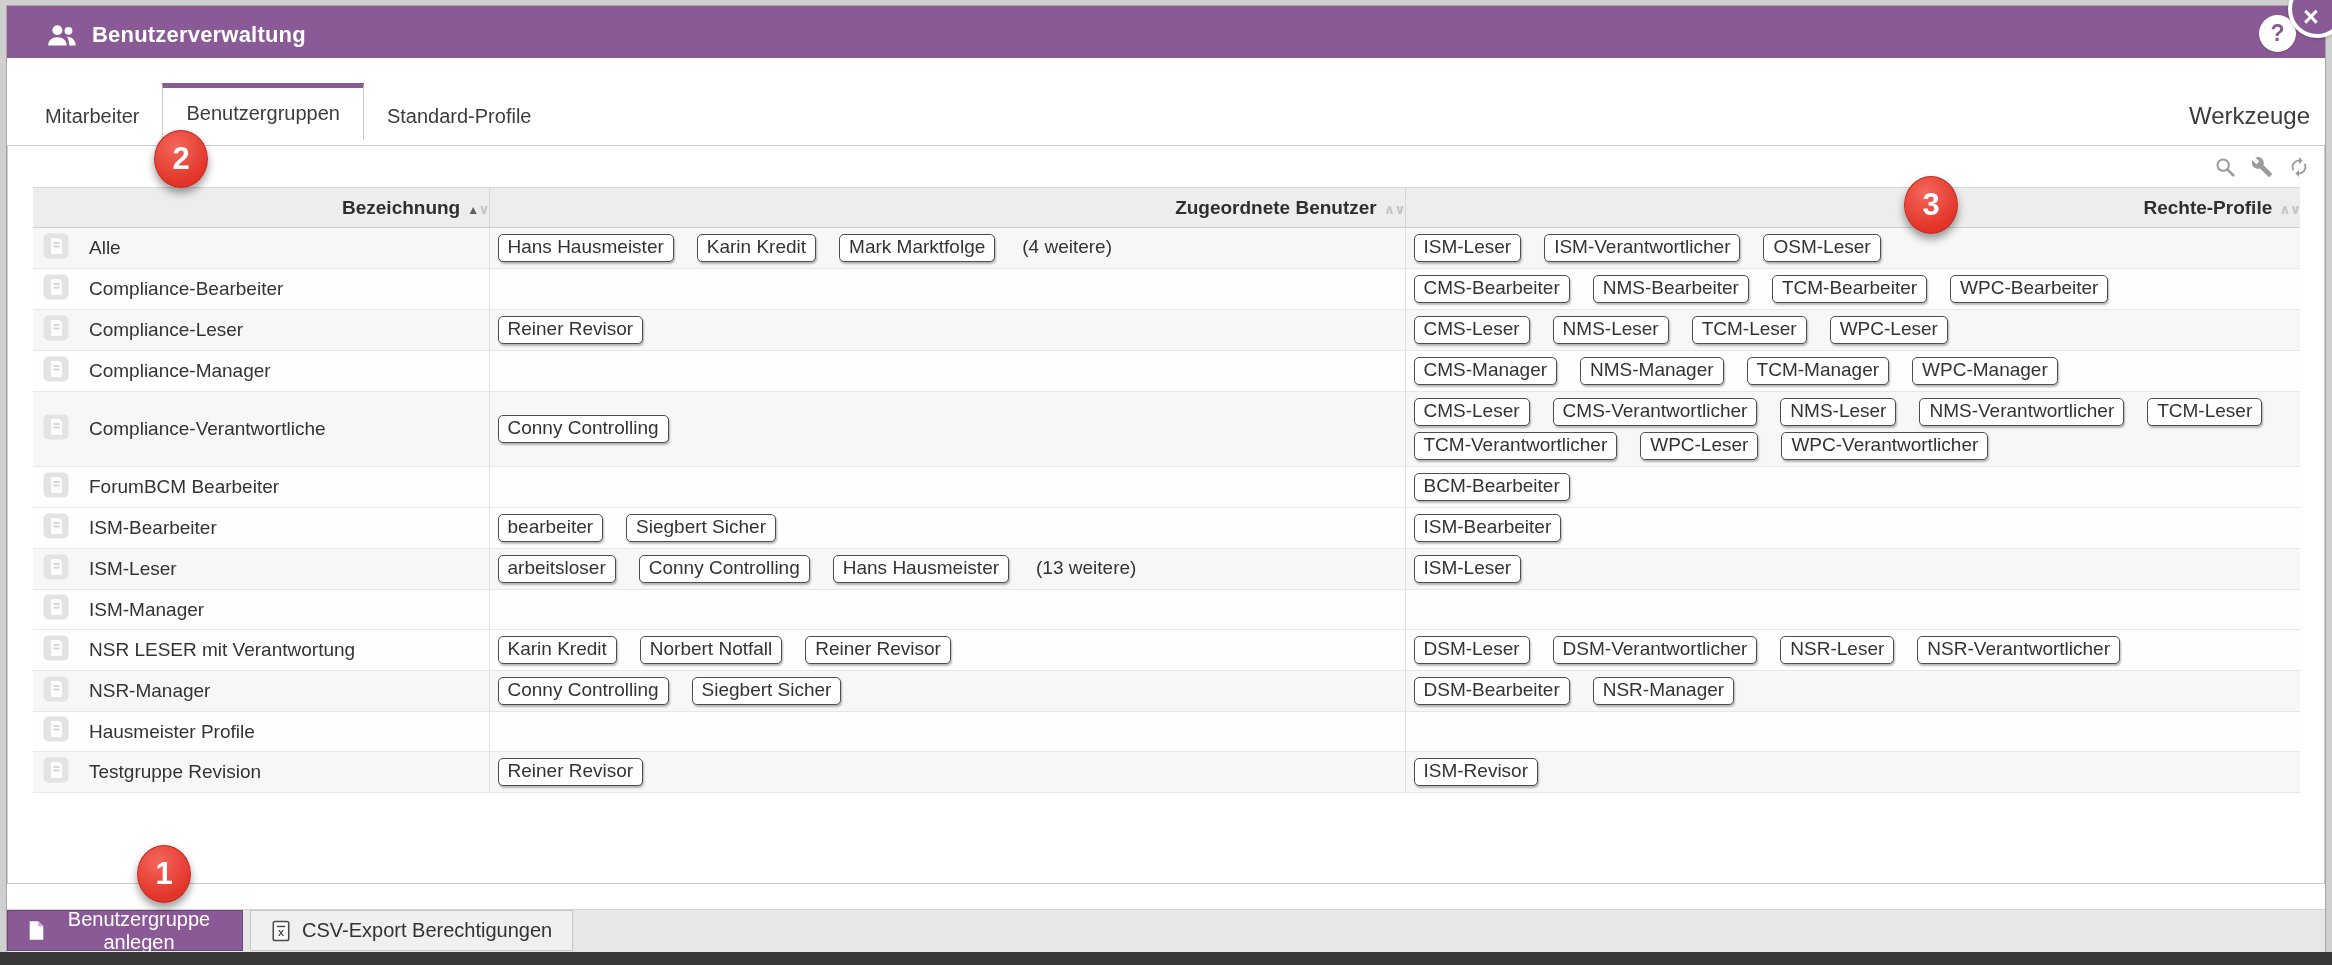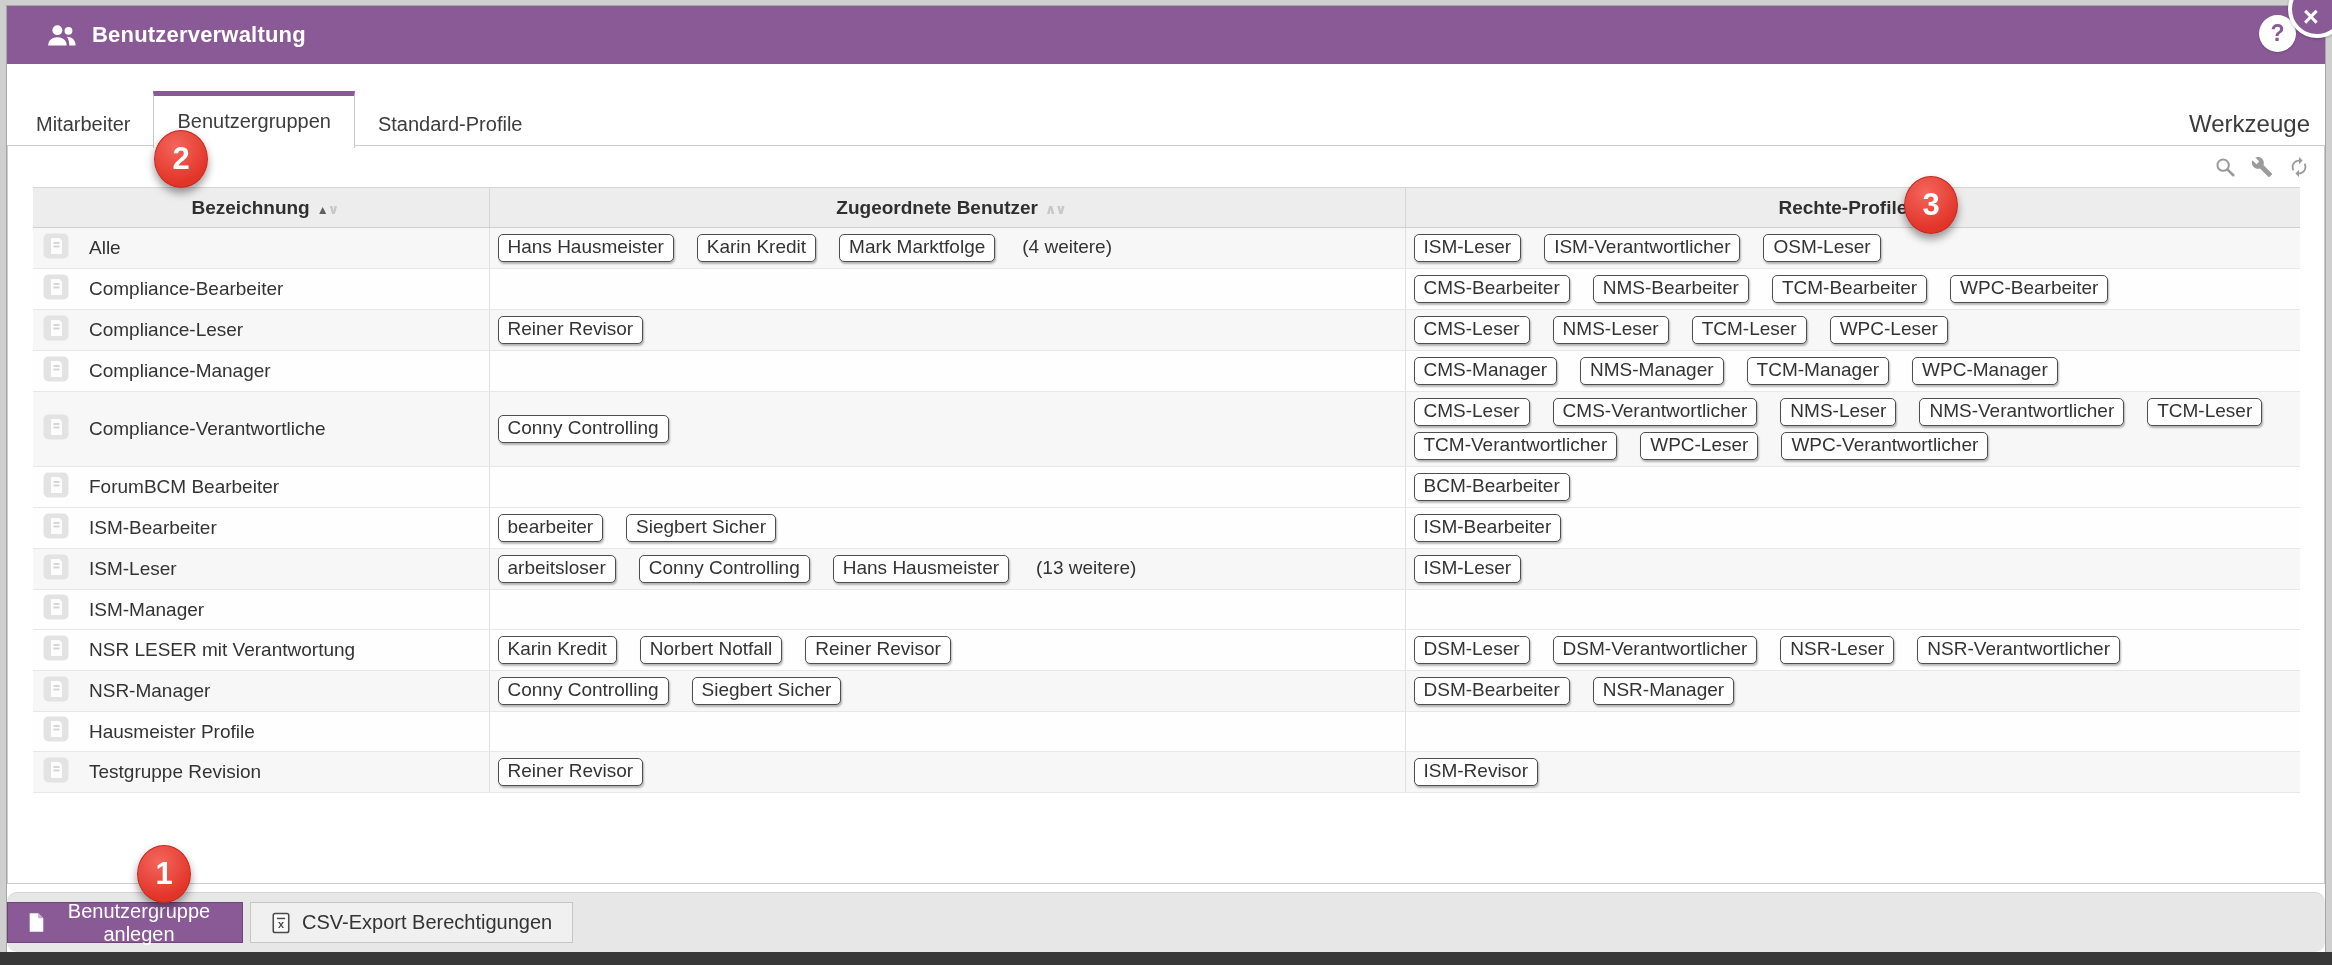--- a/index.html
+++ b/index.html
@@ -39,22 +39,22 @@
     position:absolute; right:-21px; top:-26px; width:58px; height:58px;
     background:var(--accent,#8a5a96); border:4px solid #fff; border-radius:50%;
     z-index:60; cursor:pointer; box-shadow:0 1px 3px rgba(0,0,0,.25);
   }
   .close-btn .x {
     position:absolute; left:11px; top:20px;
     color:#fff; font-weight:bold; font-size:27px; line-height:27px;
   }
   
   .tab-row {
-    position:absolute; left:0; top:60px; right:0; height:81px;
-    display:flex; align-items:flex-end; padding-left:6px; background:#fff;
+    position:absolute; left:0; top:52px; right:0; height:81px;
+    display:flex; align-items:flex-end; padding-left:15px; background:#fff;
   }
   .tab {
     font-size:20px; color:#3c3c3c; padding:0 23px; height:46px; line-height:46px;
     cursor:pointer; white-space:nowrap;
   }
   .tab.active {
     height:57px; line-height:51px;
     border-top:5px solid var(--accent,#8a5a96);
     border-left:1px solid #c9c9c9; border-right:1px solid #c9c9c9;
     background:#fff; margin-bottom:-1px; position:relative; z-index:3;
@@ -73,21 +73,21 @@
   }
   .ptool { cursor:pointer; width:22px; height:22px; display:inline-block; }
   .ptool svg { display:block; }
   
   .grid {
     border-collapse:collapse; table-layout:fixed;
     margin:41px 24px 0 25px; width:calc(100% - 49px);
     font-size:19px;
   }
   .grid th {
-    background:#ededed; height:40px; text-align:center;
+    background:#ededed; height:40px; text-align:right;
     font-size:19px; font-weight:bold; color:#2f2f2f;
     border-top:1px solid #d6d6d6; border-bottom:1px solid #cfcfcf;
     padding-left:8px; white-space:nowrap;
   }
   .grid th.vdiv { border-left:1px solid #d6d6d6; }
   .sort { margin-left:7px; font-size:14px; color:#c6c6c6; letter-spacing:-1px; cursor:pointer; }
   .sort i { font-style:normal; }
   .sort .s-on { color:#5f5f5f; font-size:12px; }
   .grid td {
     height:40px; vertical-align:middle;
@@ -102,23 +102,23 @@
     display:inline-block; background:#fff;
     border:1px solid #4e4e4e; border-radius:5px;
     padding:1px 9px 3px; margin:3px 23px 3px 0;
     font-size:19px; color:#333; cursor:pointer;
     box-shadow:1px 2px 2px rgba(0,0,0,.28);
     white-space:nowrap;
   }
   .more { margin-left:4px; font-size:19px; color:#333; cursor:pointer; white-space:nowrap; }
   
   .footer {
-    position:absolute; left:0; right:0; bottom:0; height:60px;
+    position:absolute; left:0; right:0; bottom:0; height:43px;
     background:var(--footer_bg,#e7e7e7); border-top:1px solid #d4d4d4;
-    display:flex; align-items:center; gap:7px;border-radius:10px;
+    display:flex; align-items:flex-start; gap:7px;
   }
   .btn {
     height:41px; display:inline-flex; align-items:center; gap:11px;
     font-size:20px; padding:0 20px; cursor:pointer;
     font-family:"Liberation Sans","DejaVu Sans",sans-serif;
   }
   .btn.primary {
     background:var(--accent,#8a5a96); color:#fff;
     border:1px solid #6d4677; width:236px;
   }

